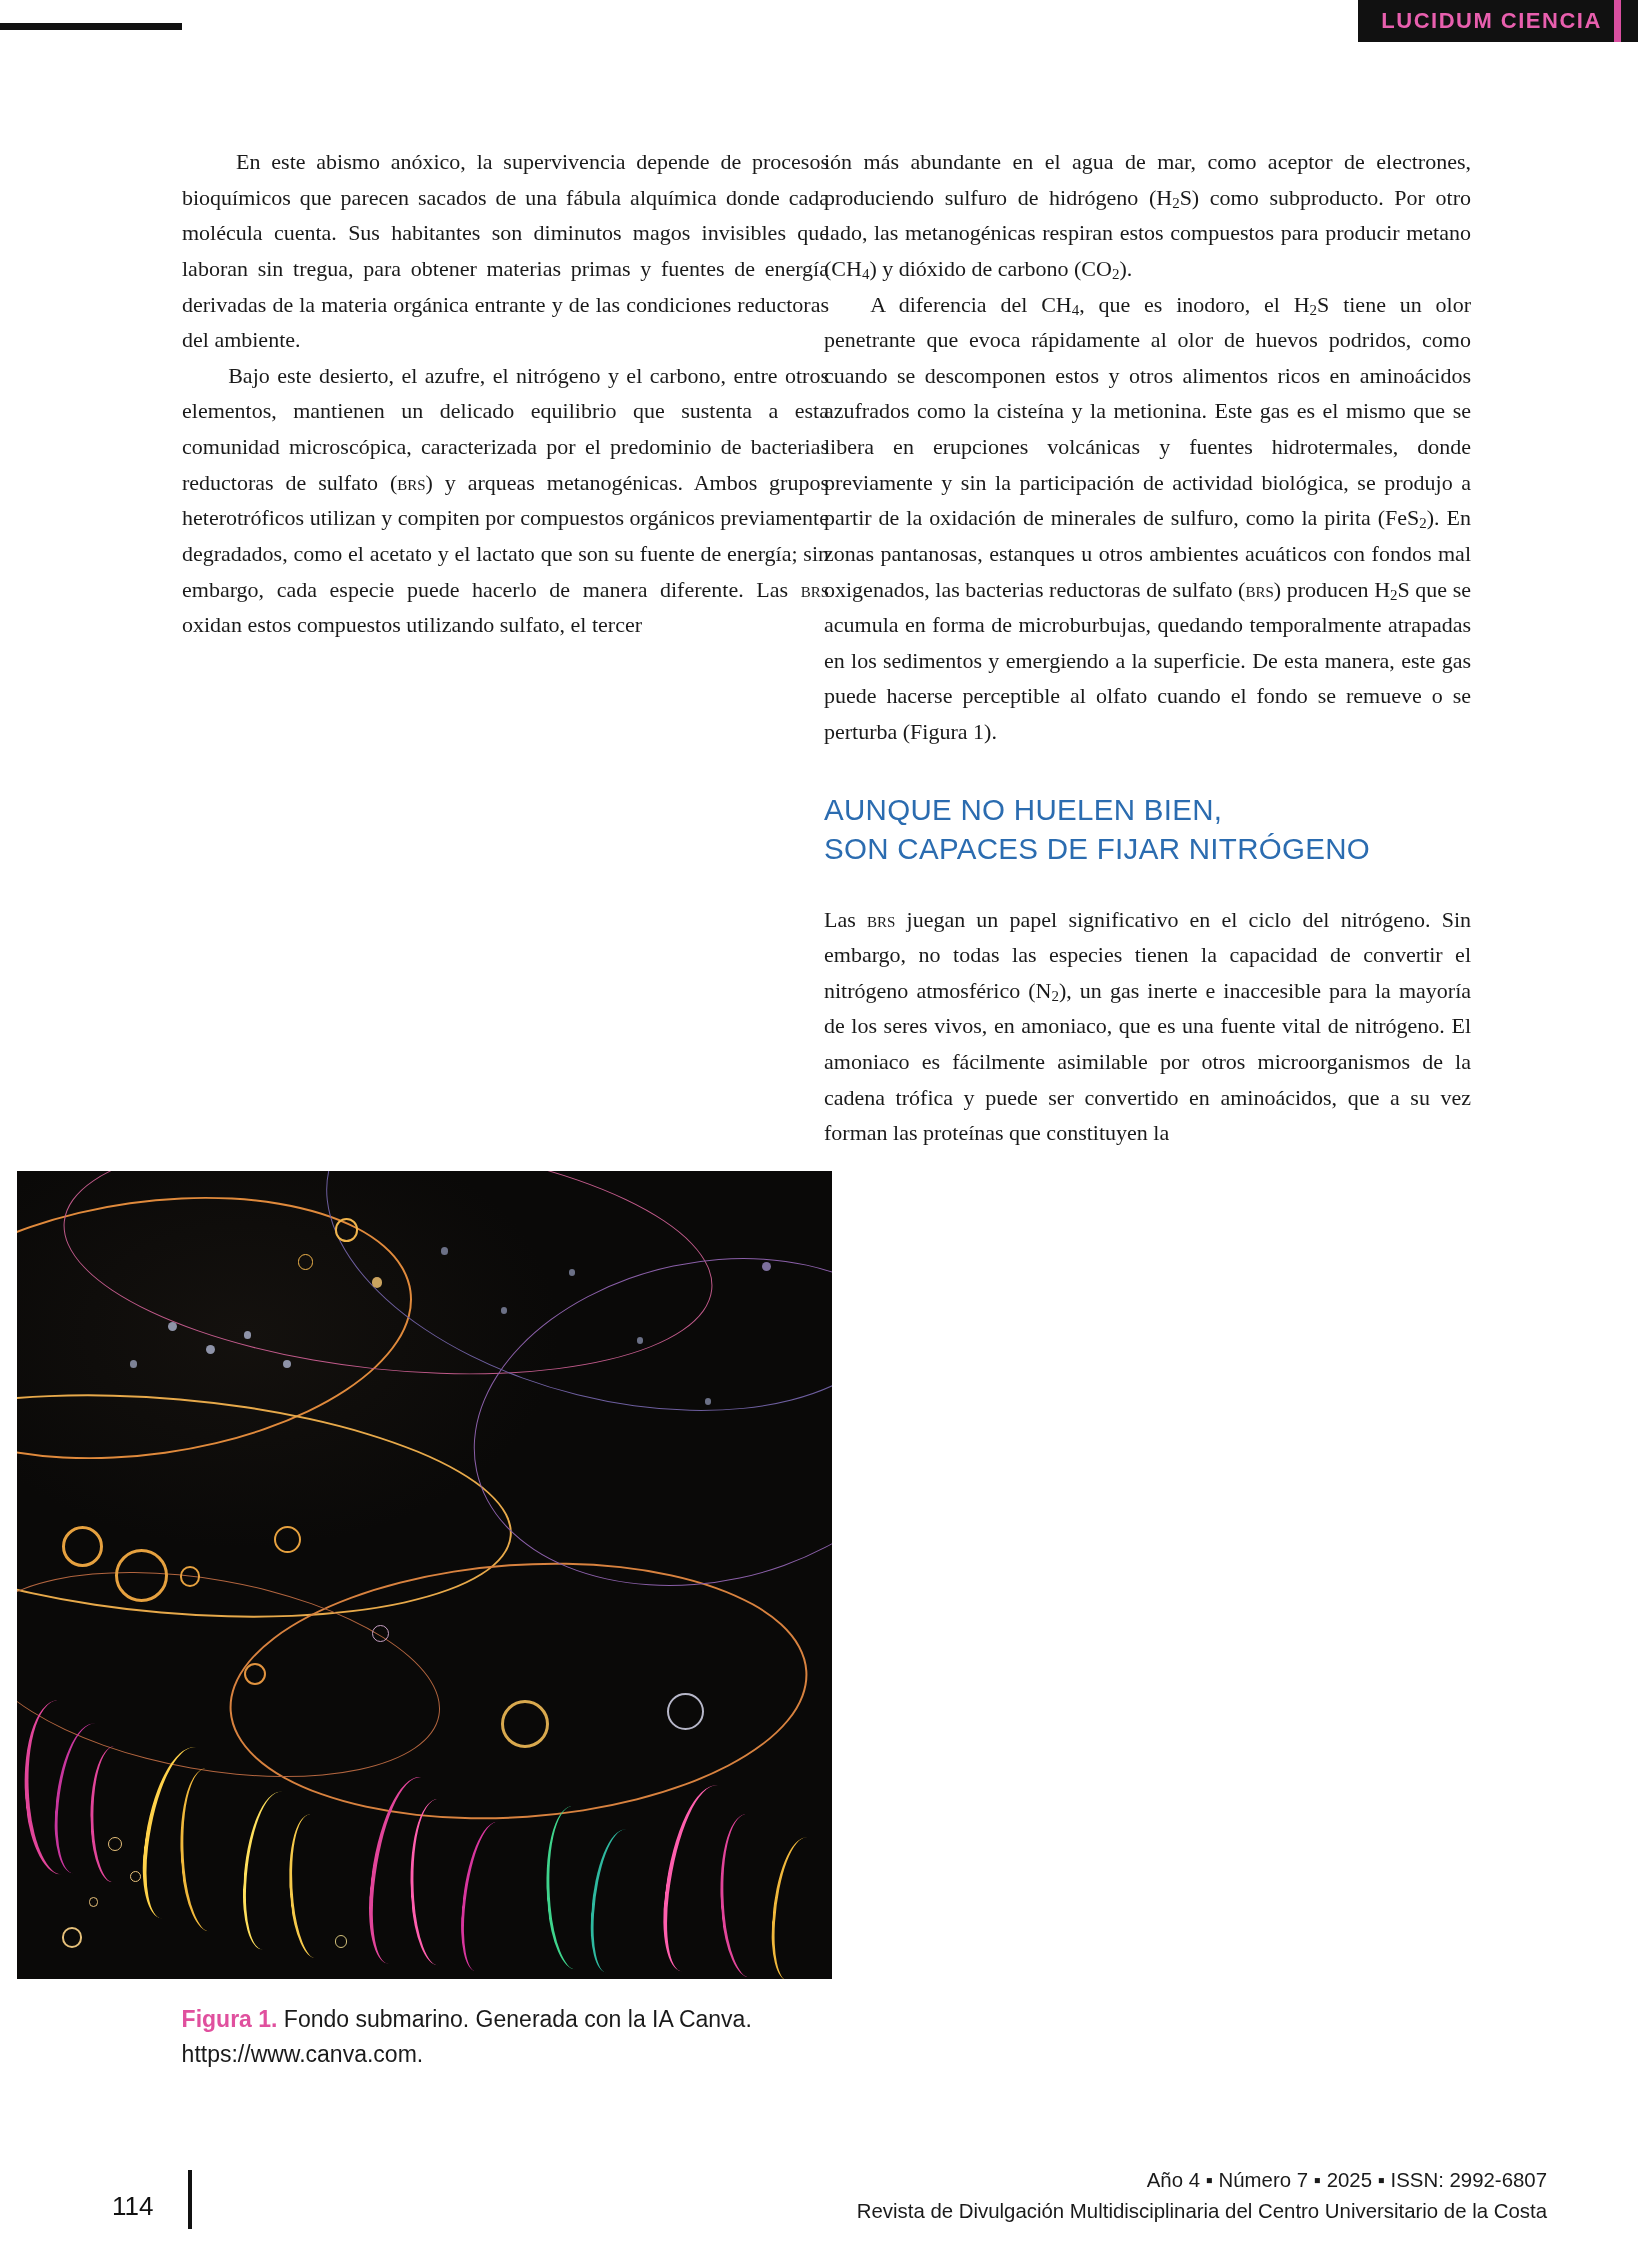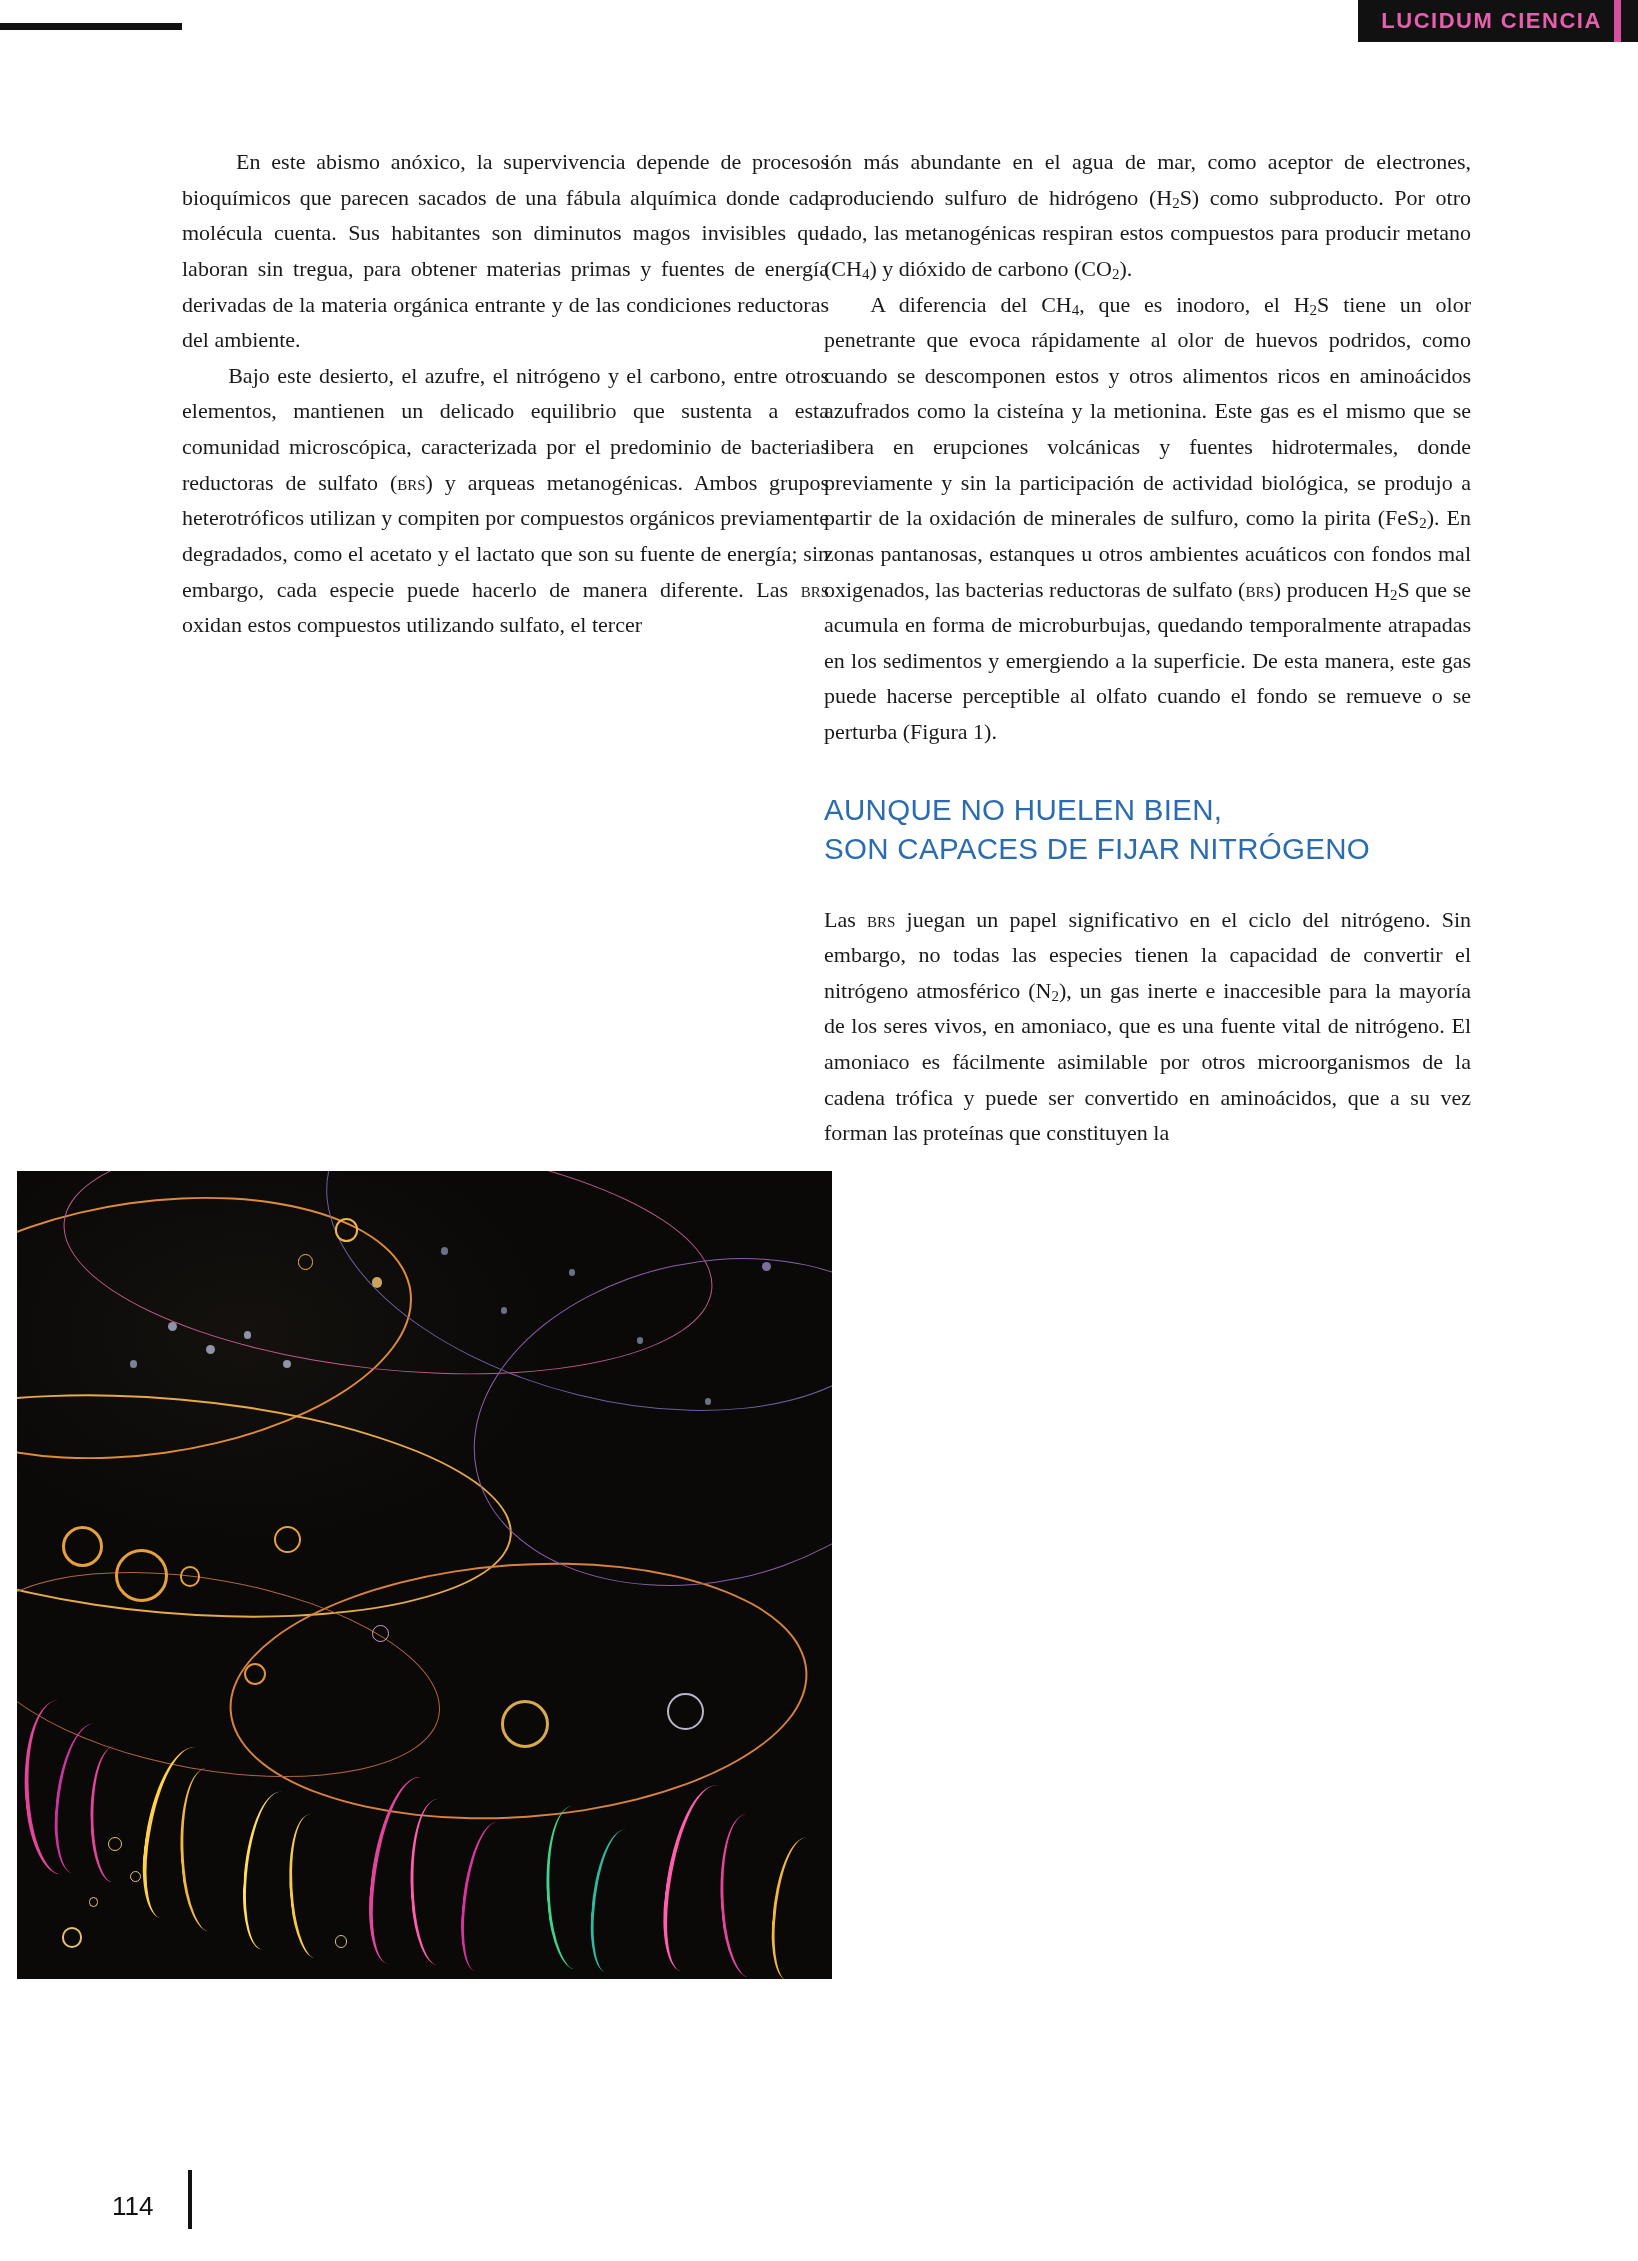--- a/index.html
+++ b/index.html
@@ -238,20 +238,24 @@
     <div class="frond" style="left:272px;top:643px;width:45px;height:144px;border-left-width:3.8px;border-color:#f6c94a;transform:rotate(-6deg);"></div>
     <div class="frond" style="left:355px;top:605px;width:61px;height:189px;border-left-width:4.5px;border-color:#e2459a;transform:rotate(6deg);"></div>
     <div class="frond" style="left:393px;top:628px;width:53px;height:166px;border-left-width:3.8px;border-color:#ff5fae;transform:rotate(-4deg);"></div>
     <div class="frond" style="left:446px;top:650px;width:45px;height:151px;border-left-width:3.8px;border-color:#d8369e;transform:rotate(5deg);"></div>
     <div class="frond" style="left:529px;top:635px;width:53px;height:163px;border-left-width:3.8px;border-color:#3fd48c;transform:rotate(-5deg);"></div>
     <div class="frond" style="left:575px;top:658px;width:45px;height:144px;border-left-width:3.8px;border-color:#2fb9a0;transform:rotate(4deg);"></div>
     <div class="frond" style="left:650px;top:613px;width:61px;height:189px;border-left-width:4.5px;border-color:#ff5fae;transform:rotate(7deg);"></div>
     <div class="frond" style="left:703px;top:643px;width:53px;height:163px;border-left-width:3.8px;border-color:#e2459a;transform:rotate(-5deg);"></div>
     <div class="frond" style="left:756px;top:666px;width:45px;height:144px;border-left-width:3.8px;border-color:#f0b83c;transform:rotate(4deg);"></div>
   </div>
+  <figcaption class="figure-caption">
+    <span class="fig-label">Figura 1.</span>
+    <span>Fondo submarino. Generada con la IA Canva. https://www.canva.com.</span>
+  </figcaption>
 </figure>
 
 <div class="col col-right">
   <p class="body">
     ión más abundante en el agua de mar, como aceptor de electrones, produciendo sulfuro de hidrógeno (H<sub>2</sub>S) como subproducto. Por otro lado, las metanogénicas respiran estos compuestos para producir metano (CH<sub>4</sub>) y dióxido de carbono (CO<sub>2</sub>).
   </p>
   <p class="body">
     A diferencia del CH<sub>4</sub>, que es inodoro, el H<sub>2</sub>S tiene un olor penetrante que evoca rápidamente al olor de huevos podridos, como cuando se descomponen estos y otros alimentos ricos en aminoácidos azufrados como la cisteína y la metionina. Este gas es el mismo que se libera en erupciones volcánicas y fuentes hidrotermales, donde previamente y sin la participación de actividad biológica, se produjo a partir de la oxidación de minerales de sulfuro, como la pirita (FeS<sub>2</sub>). En zonas pantanosas, estanques u otros ambientes acuáticos con fondos mal oxigenados, las bacterias reductoras de sulfato (<span class="sc">brs</span>) producen H<sub>2</sub>S que se acumula en forma de microburbujas, quedando temporalmente atrapadas en los sedimentos y emergiendo a la superficie. De esta manera, este gas puede hacerse perceptible al olfato cuando el fondo se remueve o se perturba (Figura 1).
   </p>
 
@@ -261,14 +265,18 @@
   </h2>
 
   <p class="body" style="text-indent:0;">
     Las <span class="sc">brs</span> juegan un papel significativo en el ciclo del nitrógeno. Sin embargo, no todas las especies tienen la capacidad de convertir el nitrógeno atmosférico (N<sub>2</sub>), un gas inerte e inaccesible para la mayoría de los seres vivos, en amoniaco, que es una fuente vital de nitrógeno. El amoniaco es fácilmente asimilable por otros microorganismos de la cadena trófica y puede ser convertido en aminoácidos, que a su vez forman las proteínas que constituyen la
   </p>
 </div>
 
 <div class="footer">
   <div class="page-number">114</div>
   <div class="page-rule"></div>
+  <div class="footer-lines">
+    <div>Año 4 ▪ Número 7 ▪ 2025 ▪ ISSN: 2992-6807</div>
+    <div>Revista de Divulgación Multidisciplinaria del Centro Universitario de la Costa</div>
+  </div>
 </div>
 
 
 </body></html>

